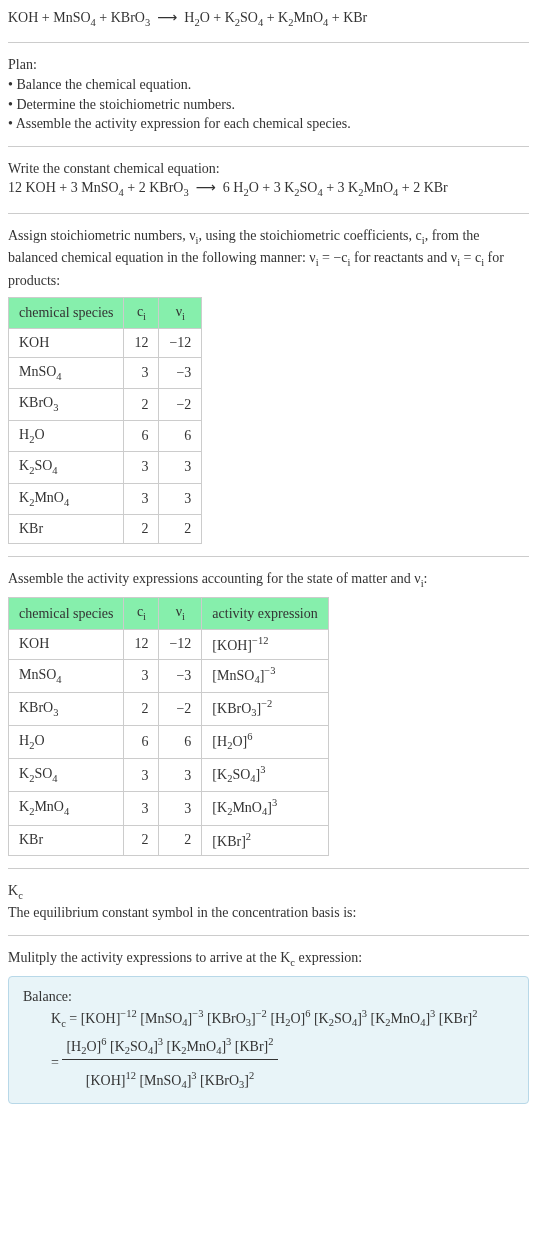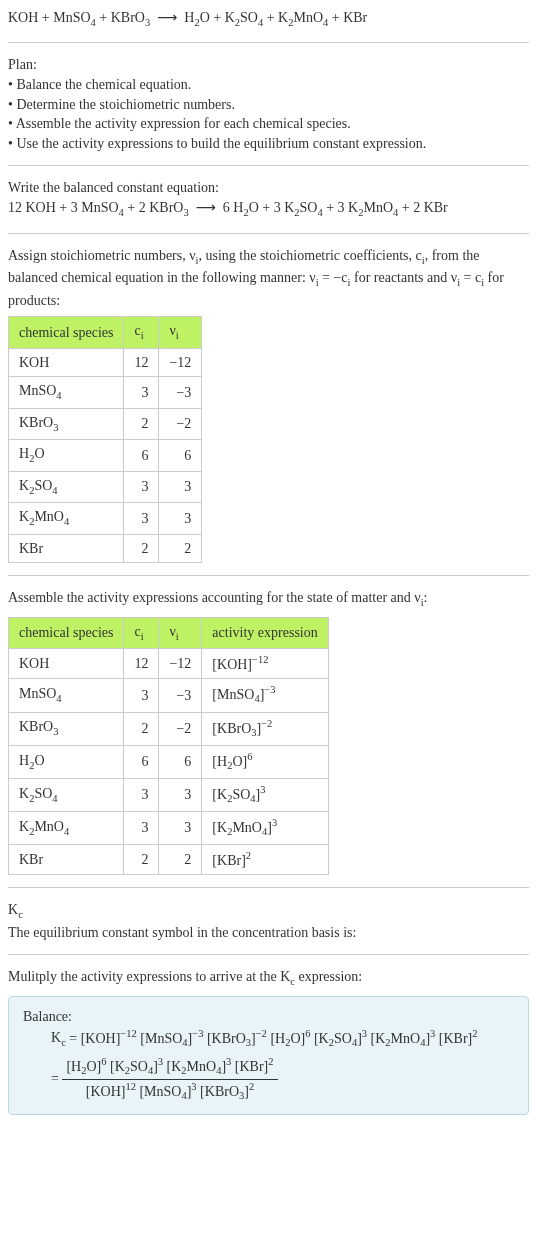--- a/index.html
+++ b/index.html
@@ -23,21 +23,22 @@
       border-collapse: collapse;
       margin: 6px 0;
     }
     th, td {
       border: 1px solid #ccc;
       padding: 4px 10px;
       text-align: left;
       font-weight: normal;
     }
     th {
-      background: #bef264;
+      background: #86efac;
+      text-align: center;
     }
     td.num {
       text-align: right;
     }
     .sub {
       vertical-align: sub;
       font-size: 0.75em;
     }
     .sup {
       vertical-align: super;
@@ -59,20 +60,21 @@
     }
     .frac .num-top {
       display: block;
       border-bottom: 1px solid #333;
       padding: 0 4px;
       text-align: right;
     }
     .frac .den {
       display: block;
       padding: 0 4px;
+      margin-top: 9px;
     }
     .indent {
       padding-left: 28px;
     }
     .eq-line {
       white-space: nowrap;
     }
   </style>
 </head>
 <body>
@@ -83,27 +85,26 @@
   </div>
 </div>
 
 <hr>
 
 <div class="section">
   <div>Plan:</div>
   <div>• Balance the chemical equation.</div>
   <div>• Determine the stoichiometric numbers.</div>
   <div>• Assemble the activity expression for each chemical species.</div>
-  <div>• Use the activity expressions to build the equilibrium constant expression.</div>
-</div>
-
-<hr>
-
-<div class="section">
-  <div>Write the balanced constant equation:</div>
+</div>
+
+<hr>
+
+<div class="section">
+  <div>Write the constant chemical equation:</div>
   <div>
     12 KOH + 3 MnSO<span class="sub">4</span> + 2 KBrO<span class="sub">3</span> &nbsp;⟶&nbsp; 6 H<span class="sub">2</span>O + 3 K<span class="sub">2</span>SO<span class="sub">4</span> + 3 K<span class="sub">2</span>MnO<span class="sub">4</span> + 2 KBr
   </div>
 </div>
 
 <hr>
 
 <div class="section">
   <div>
     Assign stoichiometric numbers, <span class="italic">ν<span class="sub">i</span></span>, using the stoichiometric coefficients, <span class="italic">c<span class="sub">i</span></span>, from the balanced chemical equation in the following manner: <span class="italic">ν<span class="sub">i</span></span> = −<span class="italic">c<span class="sub">i</span></span> for reactants and <span class="italic">ν<span class="sub">i</span></span> = <span class="italic">c<span class="sub">i</span></span> for products:

